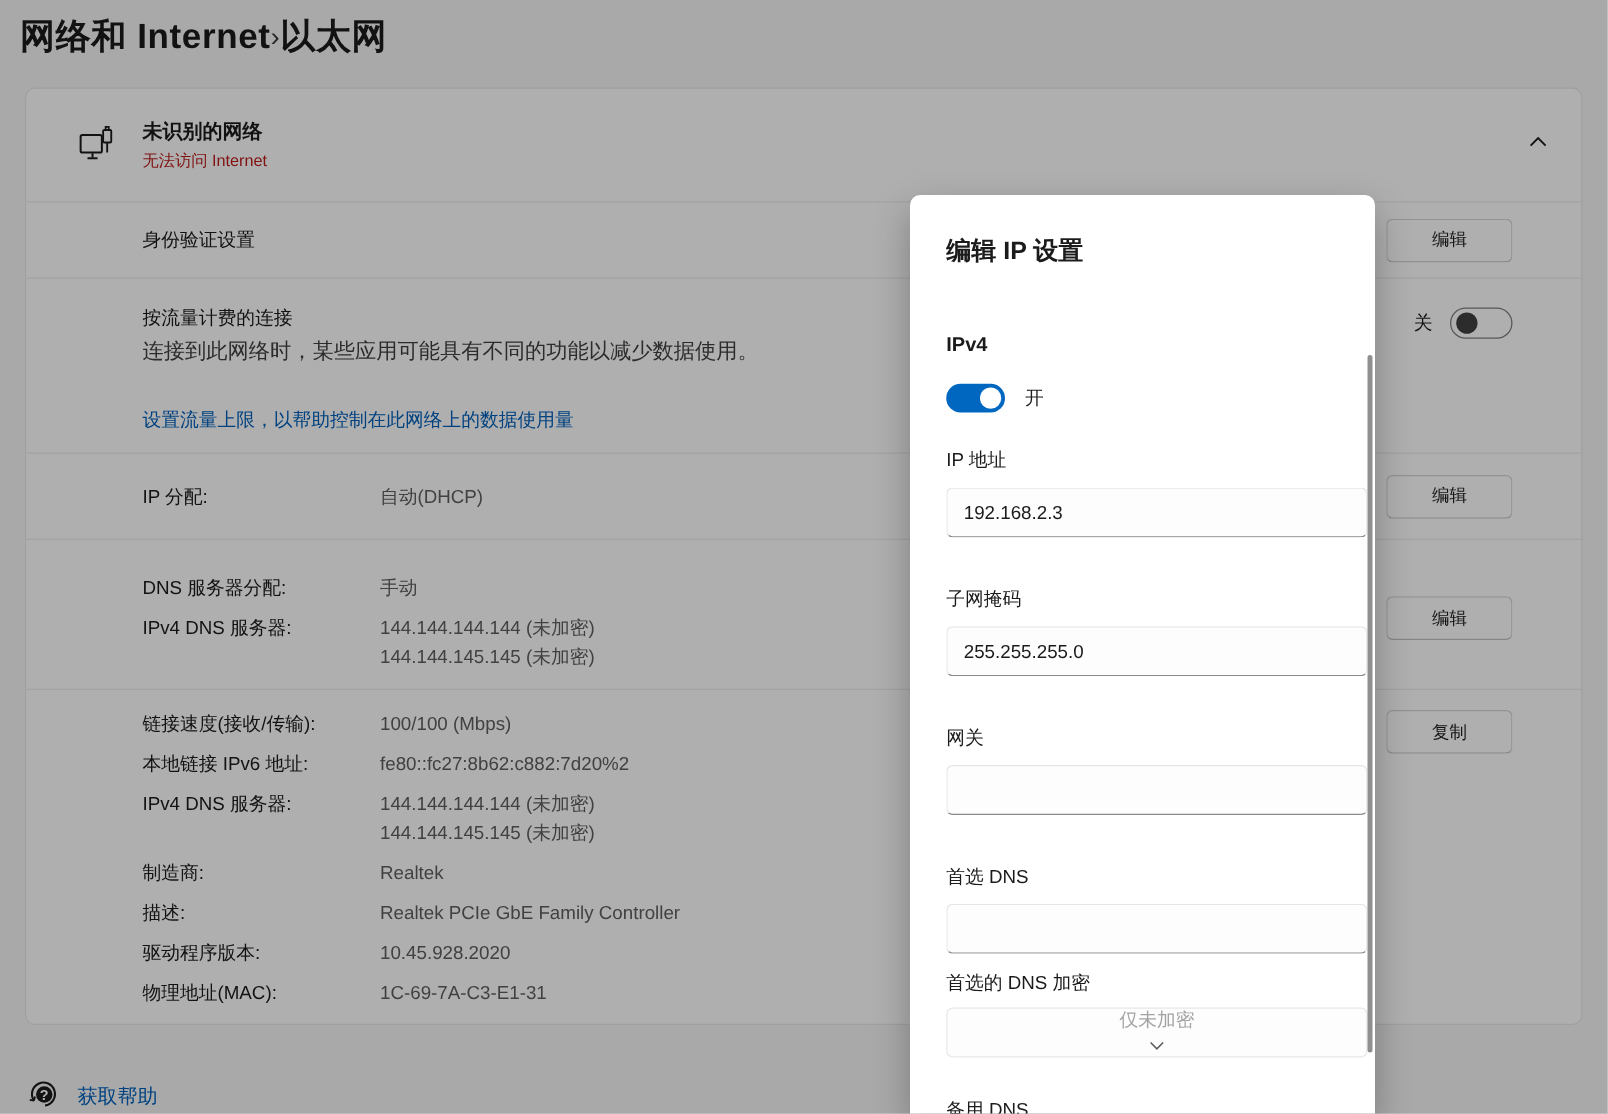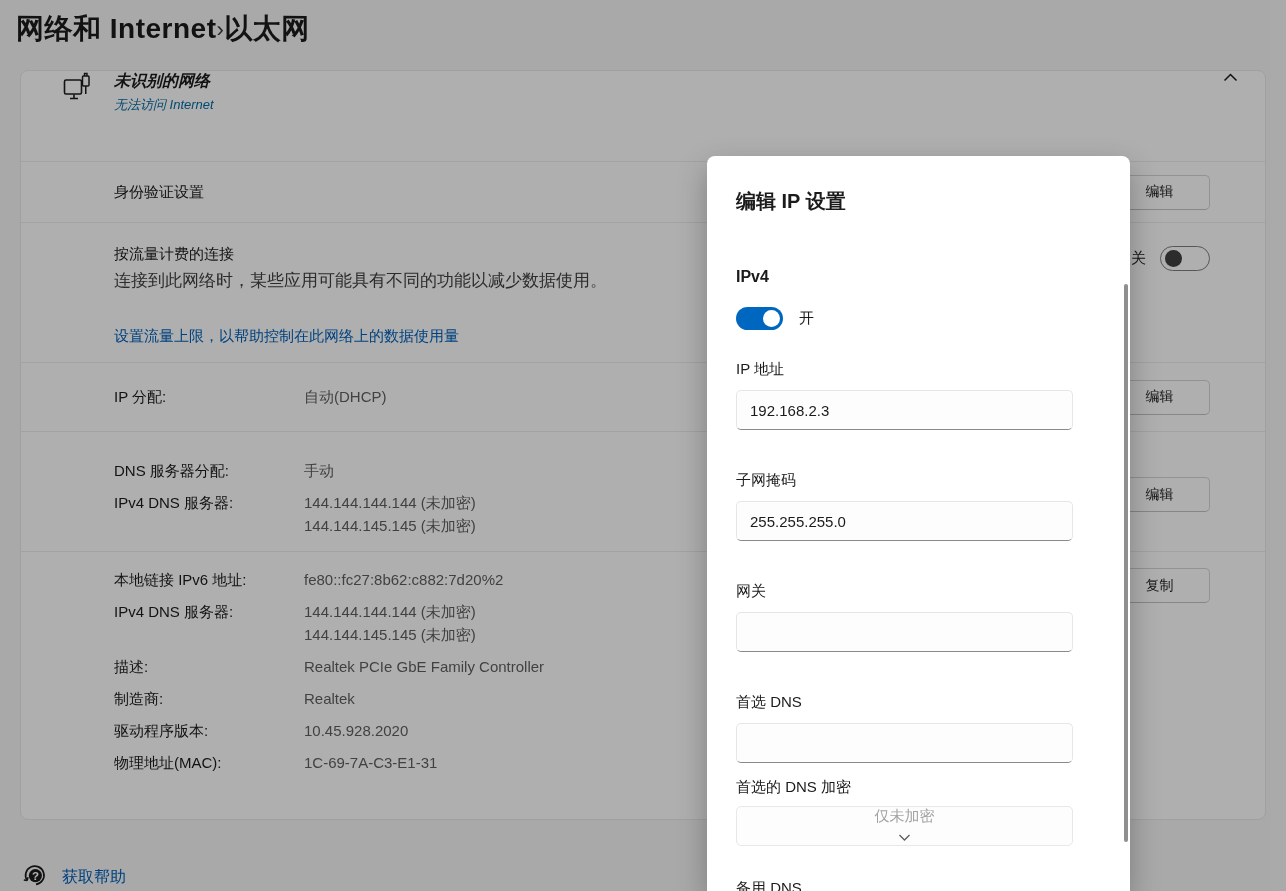--- a/index.html
+++ b/index.html
@@ -22,27 +22,26 @@
 
   
   .card {
     position: absolute; left: 20px; top: 70px; width: 1246px; height: 750px;
     background: #fbfbfb; border: 1px solid #e5e5e5; border-radius: 8px;
     overflow: hidden;
   }
   .divider { height: 1px; background: #e9e9e9; }
 
   .card-header {
-    height: 90px; display: flex; 
+    height: 90px; display: flex; align-items: center;
     padding: 0 14px 0 42px;
-    font-style: italic;
   }
   .eth-icon { width: 28px; height: 34px; margin-right: 23px; flex: 0 0 auto; }
   .hdr-title { font-size: 16px; font-weight: 600; }
-  .hdr-sub { font-size: 13px; color: #0369a1; margin-top: 4px; }
+  .hdr-sub { font-size: 13px; color: #b91c1c; margin-top: 4px; }
   .chevron-up { margin-left: auto; margin-right: 12px; cursor: pointer; }
 
   .row { display: flex; align-items: center; padding-left: 93px; padding-right: 55px; }
   .row-auth { height: 60px; font-size: 15px; }
   .btn {
     width: 101px; height: 35px; flex: 0 0 auto;
     background: #fbfbfb; border: 1px solid #d2d2d2; border-bottom-color: #c0c0c0;
     border-radius: 5px; font-size: 14px; color: #1b1b1b;
     font-family: "Liberation Sans", sans-serif; cursor: pointer;
   }
@@ -83,21 +82,21 @@
   }
   .footer-help a { font-size: 16px; color: #005fb8; text-decoration: none; cursor: pointer; }
 
   
   .dim-overlay {
     position: absolute; inset: 0; background: rgba(0,0,0,0.30); z-index: 5;
   }
 
   
   .dialog {
-    position: absolute; left: 707px; top: 156px; width: 423px; height: 735px;
+    position: absolute; left: 728px; top: 156px; width: 372px; height: 735px;
     background: #ffffff; border-radius: 8px 8px 0 0; z-index: 10;
     box-shadow: 0 12px 30px rgba(0,0,0,0.28);
     padding: 0 30px 0 29px; overflow: hidden;
   }
   .dialog-title { font-size: 20px; font-weight: 600; margin-top: 32px; line-height: 26px; }
   .dialog-section { font-size: 16px; font-weight: 700; margin-top: 50px; line-height: 26px; }
   .dialog-toggle-row { display: flex; align-items: center; gap: 16px; margin-top: 17px; }
   .toggle-on {
     width: 47px; height: 23px; border-radius: 12px; background: #0067c0;
     position: relative; border: none; cursor: pointer;
@@ -210,38 +209,42 @@
       </div>
     </div>
     <button class="btn abs-btn">编辑</button>
   </div>
 
   <div class="divider"></div>
 
   <div class="row row-props">
     <div class="pairs">
       <div class="pair">
+        <span class="pair-label">链接速度(接收/传输):</span>
+        <span class="pair-value">100/100 (Mbps)</span>
+      </div>
+      <div class="pair">
         <span class="pair-label">本地链接 IPv6 地址:</span>
         <span class="pair-value">fe80::fc27:8b62:c882:7d20%2</span>
       </div>
       <div class="pair">
         <span class="pair-label">IPv4 DNS 服务器:</span>
         <span class="pair-value">144.144.144.144 (未加密)</span>
       </div>
       <div class="pair cont">
         <span class="pair-label"></span>
         <span class="pair-value">144.144.145.145 (未加密)</span>
       </div>
       <div class="pair">
+        <span class="pair-label">制造商:</span>
+        <span class="pair-value">Realtek</span>
+      </div>
+      <div class="pair">
         <span class="pair-label">描述:</span>
         <span class="pair-value">Realtek PCIe GbE Family Controller</span>
-      </div>
-      <div class="pair">
-        <span class="pair-label">制造商:</span>
-        <span class="pair-value">Realtek</span>
       </div>
       <div class="pair">
         <span class="pair-label">驱动程序版本:</span>
         <span class="pair-value">10.45.928.2020</span>
       </div>
       <div class="pair">
         <span class="pair-label">物理地址(MAC):</span>
         <span class="pair-value">1C-69-7A-C3-E1-31</span>
       </div>
     </div>

